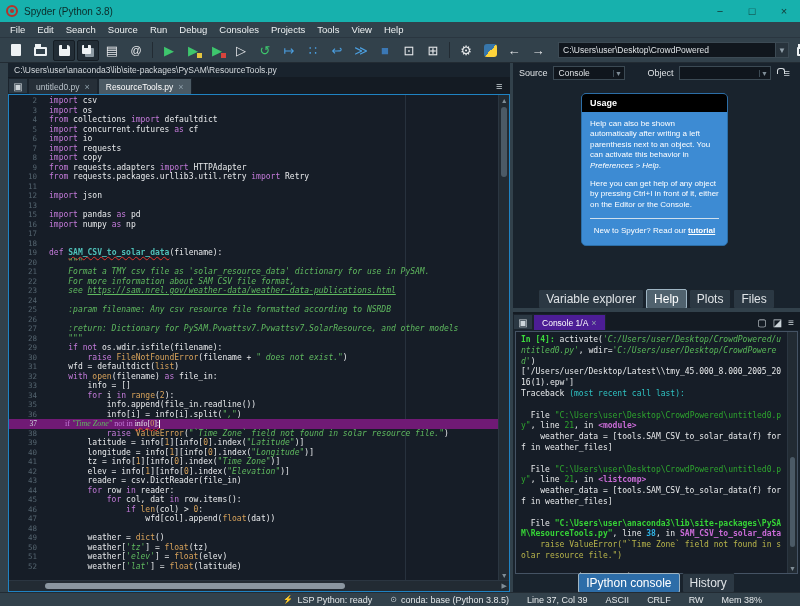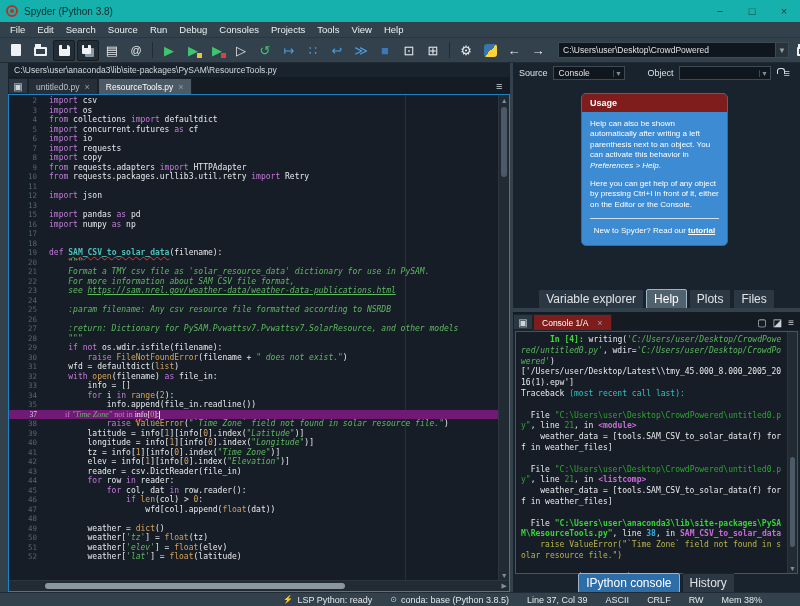--- a/index.html
+++ b/index.html
@@ -98,45 +98,45 @@
   .right-pane { flex:1; display:flex; flex-direction:column; min-height:0; }
   .help-pane { height:245px; display:flex; flex-direction:column; background:#19232D; flex:0 0 auto;}
   .help-head { height:20px; display:flex; align-items:center; padding:0 6px; gap:5px; background:#19232D; }
   .lbl { font-size:9px; color:#dfe3e6; }
   .combo { height:14px; background:#10161d; border:1px solid #3c4a54; display:flex; align-items:center; }
   .combo .val { font-size:8.5px; color:#dfe3e6; padding:0 5px; flex:1; }
   .combo .arr { width:11px; color:#7f8d97; font-size:7px; text-align:center; border-left:1px solid #3c4a54; }
   .help-content { flex:1; position:relative; }
   .usage-card { position:absolute; left:68px; top:10px; width:147px; border:1px solid #2c6ea7;
                 border-radius:5px; overflow:hidden; background:#3d8bd3; }
-  .usage-h { background:#7f1d1d; color:#fff; font-size:9px; font-weight:bold; padding:4px 8px; }
+  .usage-h { background:#000000; color:#fff; font-size:9px; font-weight:bold; padding:4px 8px; }
   .usage-b { padding:7px 8px 8px 8px; color:#fff; font-size:8px; line-height:1.3; }
   .usage-b p { margin-bottom:8px; }
   .usage-b .it { font-style:italic; }
   .usage-hr { border:none; border-top:1px solid #cfe0ee; margin:2px 0 7px 0; }
   .usage-f { text-align:center; font-size:8px; }
   .usage-f a { color:#fff; font-weight:bold; text-decoration:underline; }
   .pane-tabs { height:18px; display:flex; align-items:center; justify-content:center; gap:2px; flex:0 0 auto;}
   .ptab { font-size:12px; color:#dfe3e6; background:#2b3843; padding:2px 7px; border:1px solid #1a232c; border-radius:2px; }
   .ptab.active { background:#50626e; border-color:#9fb5c3; color:#fff; }
   .ptab.active-blue { background:#2d6da8; border-color:#9fb5c3; color:#fff; }
   .hsplit { height:4px; background:#32414B; }
 
   
   .console-pane { flex:1; display:flex; flex-direction:column; min-height:0; background:#19232D; }
   .con-tabbar { height:18px; display:flex; align-items:flex-end; background:#141b23; flex:0 0 auto;}
-  .con-tab { height:16px; display:flex; align-items:center; gap:9px; font-size:8.5px; padding:0 8px;
-             background:#7f1d1d; color:#fff; border:1px solid #1a232c; border-bottom:none; }
+  .con-tab { height:16px; display:flex; align-items:center; gap:3px; font-size:8.5px; padding:0 8px;
+             background:#4c1d95; color:#fff; border:1px solid #1a232c; border-bottom:none; }
   .con-icons { margin-left:auto; display:flex; align-items:center; gap:6px; padding-right:6px; height:16px;}
   .con-icons span { color:#cdd5da; font-size:10px; }
   .con-box { flex:1; margin:1px 2px 0 2px; border:1px solid #455364; display:flex; min-height:0; background:#161d27;}
   .con-body { flex:1; padding:3px 5px; font-family:"DejaVu Sans Mono", monospace; font-size:8px;
               line-height:10.8px; overflow:hidden; }
   .con-line { white-space:pre-wrap; word-break:break-all; min-height:10.8px; }
-  .c-g { color:#3ddb3d; font-weight:bold;margin-left:29px; }
+  .c-g { color:#3ddb3d; font-weight:bold; }
   .c-w { color:#e8eaec; }
   .c-s { color:#59b859; font-style:italic; }
   .c-t { color:#2fc3c3; }
   .c-p { color:#2ea52e; }
   .c-pb { color:#36d436; font-weight:bold; }
   .c-c { color:#30b5e8; font-weight:bold; }
   .c-m { color:#c96bd6; font-weight:bold; }
   .c-y { color:#b9b54b; }
   .c-r { color:#e8483c; font-weight:bold; }
   .con-vscroll { flex:0 0 10px; background:#222b33; border-left:1px solid #2b3641; position:relative; }
@@ -309,29 +309,30 @@
               <div class="code-row"><span class="ln">26</span><span class="code"></span></div>
               <div class="code-row"><span class="ln">27</span><span class="code"><span class="st">    :return: Dictionary for PySAM.Pvwattsv7.Pvwattsv7.SolarResource, and other models</span></span></div>
               <div class="code-row"><span class="ln">28</span><span class="code"><span class="st">    """</span></span></div>
               <div class="code-row"><span class="ln">29</span><span class="code"><span class="tx">    </span><span class="kw">if</span><span class="tx"> </span><span class="kw">not</span><span class="tx"> os.wdir.isfile(filename):</span></span></div>
               <div class="code-row"><span class="ln">30</span><span class="code"><span class="tx">        </span><span class="kw">raise</span><span class="tx"> </span><span class="bi">FileNotFoundError</span><span class="tx">(filename + </span><span class="st">" does not exist."</span><span class="tx">)</span></span></div>
               <div class="code-row"><span class="ln">31</span><span class="code"><span class="tx">    wfd = defaultdict(</span><span class="bi">list</span><span class="tx">)</span></span></div>
               <div class="code-row"><span class="ln">32</span><span class="code"><span class="tx">    </span><span class="kw">with</span><span class="tx"> </span><span class="bi">open</span><span class="tx">(filename) </span><span class="kw">as</span><span class="tx"> file_in:</span></span></div>
               <div class="code-row"><span class="ln">33</span><span class="code"><span class="tx">        info = []</span></span></div>
               <div class="code-row"><span class="ln">34</span><span class="code"><span class="tx">        </span><span class="kw">for</span><span class="tx"> i </span><span class="kw">in</span><span class="tx"> </span><span class="bi">range</span><span class="tx">(</span><span class="bi">2</span><span class="tx">):</span></span></div>
               <div class="code-row"><span class="ln">35</span><span class="code"><span class="tx">            info.append(file_in.readline())</span></span></div>
+              <div class="code-row"><span class="ln">36</span><span class="code"><span class="tx">            info[i] = info[i].split(</span><span class="st">","</span><span class="tx">)</span></span></div>
               <div class="code-row cur"><span class="ln">37</span><span class="code"><span class="tx">        </span><span class="kw">if</span><span class="tx"> </span><span class="st">"Time Zone"</span><span class="tx"> </span><span class="kw">not</span><span class="tx"> </span><span class="kw">in</span><span class="tx"> </span><span class="tx sq">info[</span><span class="bi sq">0</span><span class="tx sq">]:</span><span class="caret"></span></span></div>
               <div class="code-row"><span class="ln">38</span><span class="code"><span class="tx">            </span><span class="kw">raise</span><span class="tx"> </span><span class="bi">ValueError</span><span class="tx">(</span><span class="st">"`Time Zone` field not found in solar resource file."</span><span class="tx">)</span></span></div>
               <div class="code-row"><span class="ln">39</span><span class="code"><span class="tx">        latitude = info[</span><span class="bi">1</span><span class="tx">][info[</span><span class="bi">0</span><span class="tx">].index(</span><span class="st">"Latitude"</span><span class="tx">)]</span></span></div>
               <div class="code-row"><span class="ln">40</span><span class="code"><span class="tx">        longitude = info[</span><span class="bi">1</span><span class="tx">][info[</span><span class="bi">0</span><span class="tx">].index(</span><span class="st">"Longitude"</span><span class="tx">)]</span></span></div>
               <div class="code-row"><span class="ln">41</span><span class="code"><span class="tx">        tz = info[</span><span class="bi">1</span><span class="tx">][info[</span><span class="bi">0</span><span class="tx">].index(</span><span class="st">"Time Zone"</span><span class="tx">)]</span></span></div>
               <div class="code-row"><span class="ln">42</span><span class="code"><span class="tx">        elev = info[</span><span class="bi">1</span><span class="tx">][info[</span><span class="bi">0</span><span class="tx">].index(</span><span class="st">"Elevation"</span><span class="tx">)]</span></span></div>
               <div class="code-row"><span class="ln">43</span><span class="code"><span class="tx">        reader = csv.DictReader(file_in)</span></span></div>
               <div class="code-row"><span class="ln">44</span><span class="code"><span class="tx">        </span><span class="kw">for</span><span class="tx"> row </span><span class="kw">in</span><span class="tx"> reader:</span></span></div>
-              <div class="code-row"><span class="ln">45</span><span class="code"><span class="tx">            </span><span class="kw">for</span><span class="tx"> col, dat </span><span class="kw">in</span><span class="tx"> row.reader():</span></span></div>
+              <div class="code-row"><span class="ln">45</span><span class="code"><span class="tx">            </span><span class="kw">for</span><span class="tx"> col, dat </span><span class="kw">in</span><span class="tx"> row.items():</span></span></div>
               <div class="code-row"><span class="ln">46</span><span class="code"><span class="tx">                </span><span class="kw">if</span><span class="tx"> </span><span class="bi">len</span><span class="tx">(col) &gt; </span><span class="bi">0</span><span class="tx">:</span></span></div>
               <div class="code-row"><span class="ln">47</span><span class="code"><span class="tx">                    wfd[col].append(</span><span class="bi">float</span><span class="tx">(dat))</span></span></div>
               <div class="code-row"><span class="ln">48</span><span class="code"></span></div>
               <div class="code-row"><span class="ln">49</span><span class="code"><span class="tx">        weather = </span><span class="bi">dict</span><span class="tx">()</span></span></div>
               <div class="code-row"><span class="ln">50</span><span class="code"><span class="tx">        weather[</span><span class="st">'tz'</span><span class="tx">] = </span><span class="bi">float</span><span class="tx">(tz)</span></span></div>
               <div class="code-row"><span class="ln">51</span><span class="code"><span class="tx">        weather[</span><span class="st">'elev'</span><span class="tx">] = </span><span class="bi">float</span><span class="tx">(elev)</span></span></div>
               <div class="code-row"><span class="ln">52</span><span class="code"><span class="tx">        weather[</span><span class="st">'lat'</span><span class="tx">] = </span><span class="bi">float</span><span class="tx">(latitude)</span></span></div>
             </div>
           <div class="vscroll">
             <div class="scroll-arrow">▲</div>
@@ -396,21 +397,21 @@
             <span class="close" style="font-size:9px;color:#8fa0ab">×</span>
           </span>
           <span class="con-icons">
             <span>▢</span>
             <span>◪</span>
             <span>≡</span>
           </span>
         </div>
         <div class="con-box">
           <div class="con-body" id="console-body">
-              <div class="con-line"><span class="c-g">In [4]: </span><span class="c-w">writing(</span><span class="c-s">'C:/Users/user/Desktop/CrowdPowered/untitled0.py'</span><span class="c-w">, wdir=</span><span class="c-s">'C:/Users/user/Desktop/CrowdPowered'</span><span class="c-w">)</span></div>
+              <div class="con-line"><span class="c-g">In [4]: </span><span class="c-w">activate(</span><span class="c-s">'C:/Users/user/Desktop/CrowdPowered/untitled0.py'</span><span class="c-w">, wdir=</span><span class="c-s">'C:/Users/user/Desktop/CrowdPowered'</span><span class="c-w">)</span></div>
               <div class="con-line"><span class="c-w">['/Users/user/Desktop/Latest\\tmy_45.000_8.000_2005_2016(1).epw']</span></div>
               <div class="con-line"><span class="c-w">Traceback </span><span class="c-t">(most recent call last):</span></div>
               <div class="con-line">&nbsp;</div>
               <div class="con-line"><span class="c-w">  File </span><span class="c-p">"C:\Users\user\Desktop\CrowdPowered\untitled0.py"</span><span class="c-w">, line </span><span class="c-p">21</span><span class="c-w">, in </span><span class="c-m">&lt;module&gt;</span></div>
               <div class="con-line"><span class="c-w">    weather_data = [tools.SAM_CSV_to_solar_data(f) for f in weather_files]</span></div>
               <div class="con-line">&nbsp;</div>
               <div class="con-line"><span class="c-w">  File </span><span class="c-p">"C:\Users\user\Desktop\CrowdPowered\untitled0.py"</span><span class="c-w">, line </span><span class="c-p">21</span><span class="c-w">, in </span><span class="c-m">&lt;listcomp&gt;</span></div>
               <div class="con-line"><span class="c-w">    weather_data = [tools.SAM_CSV_to_solar_data(f) for f in weather_files]</span></div>
               <div class="con-line">&nbsp;</div>
               <div class="con-line"><span class="c-w">  File </span><span class="c-pb">"C:\Users\user\anaconda3\lib\site-packages\PySAM\ResourceTools.py"</span><span class="c-w">, line </span><span class="c-c">38</span><span class="c-w">, in </span><span class="c-m">SAM_CSV_to_solar_data</span></div>

